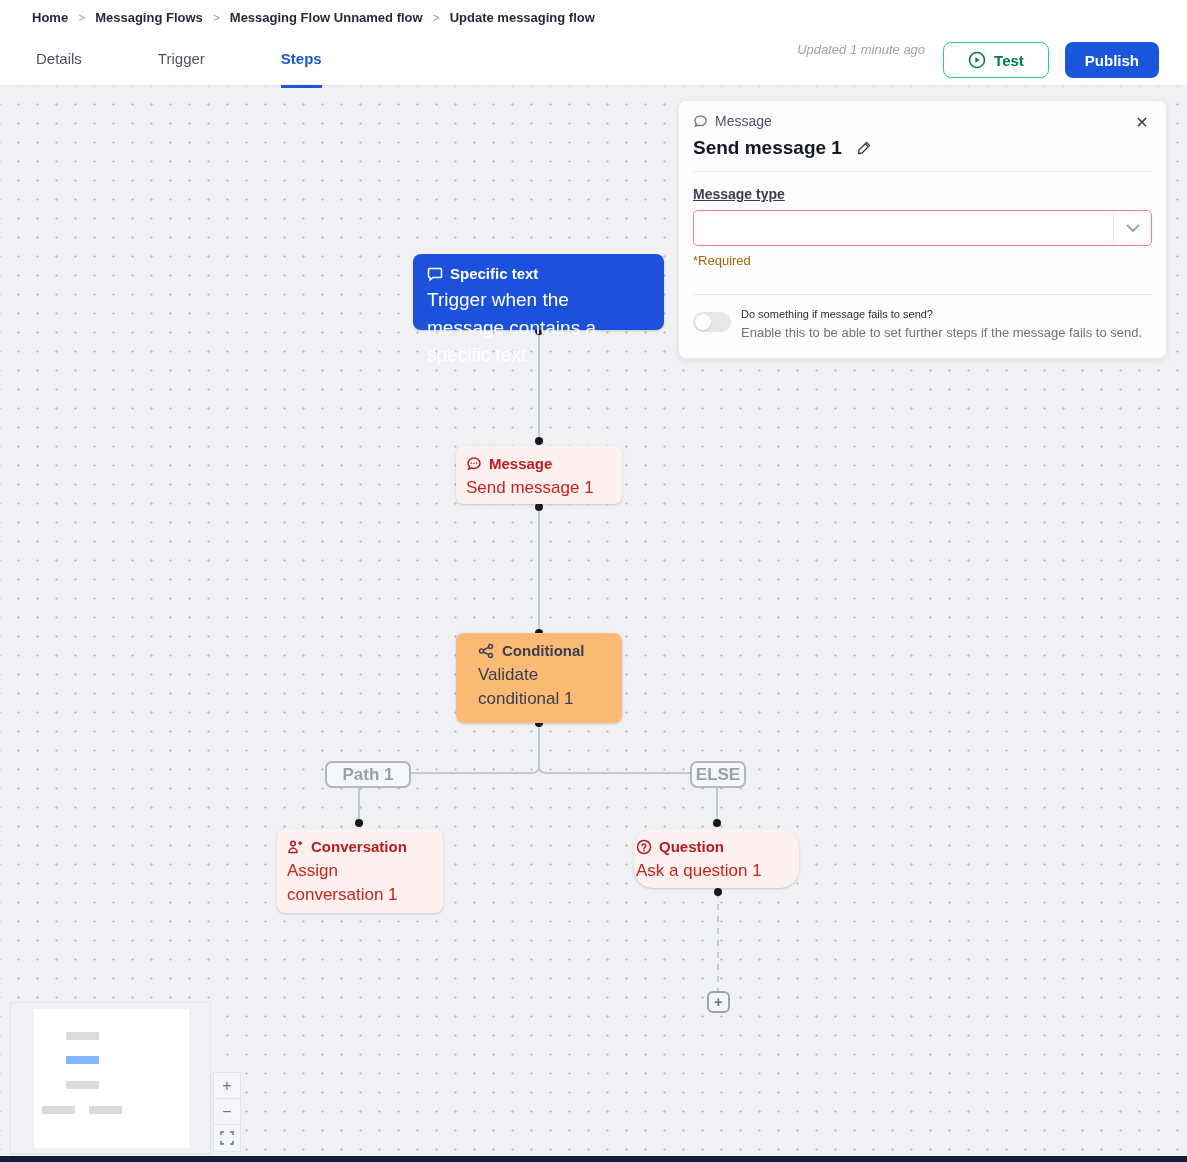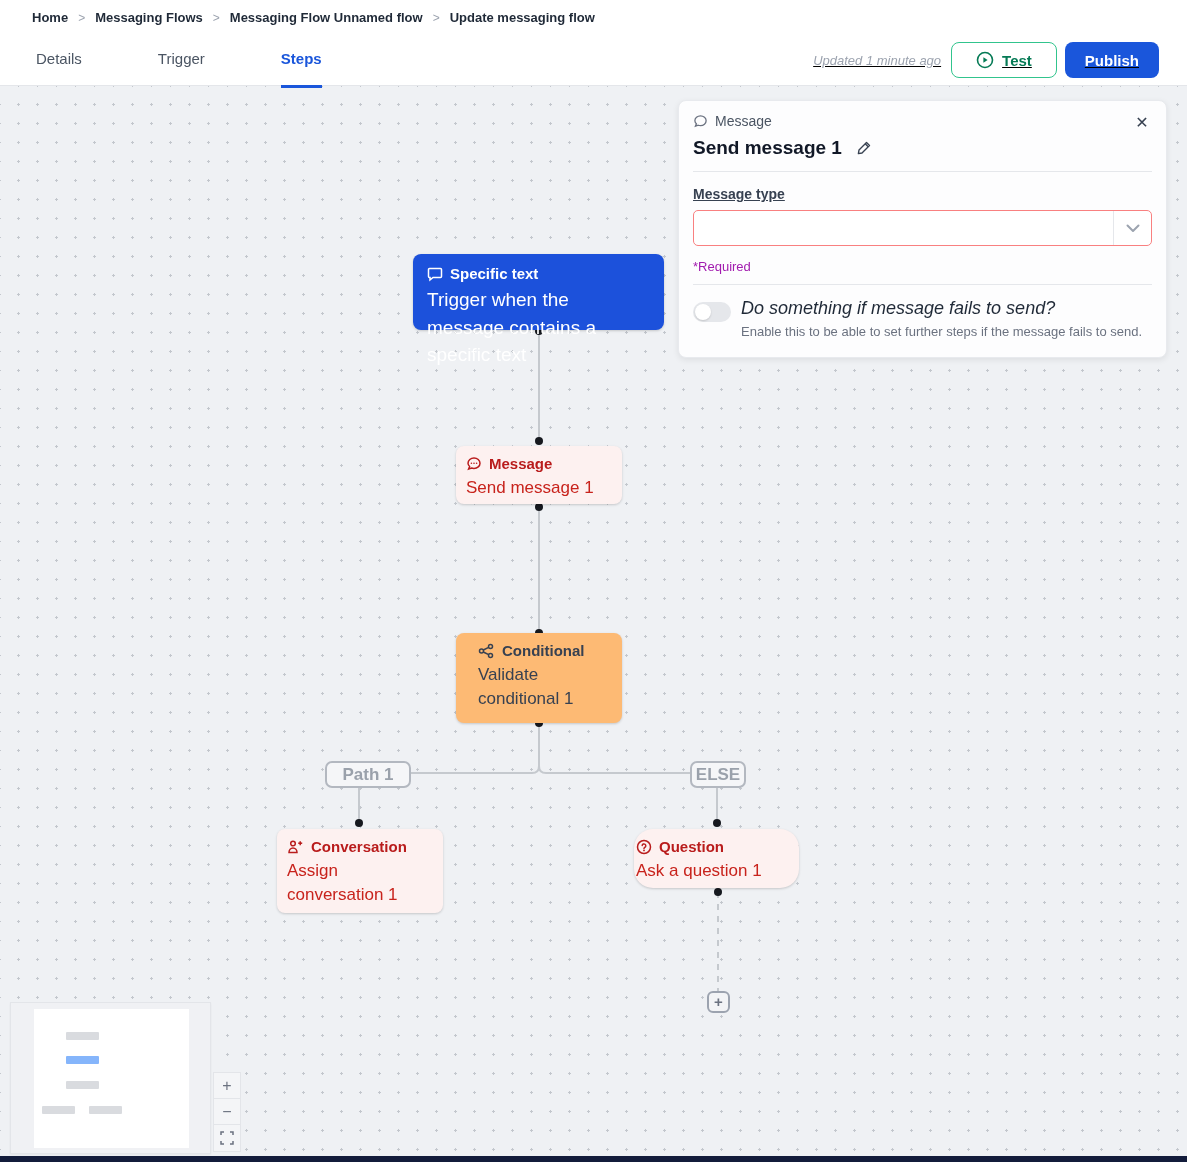--- a/index.html
+++ b/index.html
@@ -23,21 +23,21 @@
   }
   .crumb { cursor:pointer; }
   .crumb-sep { color:#9ca3af; font-weight:400; font-size:12px; }
   .tabs { position:absolute; left:36px; top:50px; display:flex; gap:76px; }
   .tab {
     font-size:15px; color:#4b5563; font-weight:400; padding-bottom:18px; cursor:pointer;
     border-bottom:3px solid transparent;
   }
   .tab.active { color:#1a56db; font-weight:700; border-bottom-color:#1a56db; }
   .header-right {
-    position:absolute; right:28px; top:42px; display:flex; align-items:center; gap:8px;text-decoration:underline;
+    position:absolute; right:28px; top:42px; display:flex; align-items:flex-start; gap:16px;
   }
   .updated-text { font-size:13px; color:#9ca3af; font-style:italic; white-space:nowrap; margin-right:2px; }
   .btn-test {
     display:flex; align-items:center; gap:8px; background:#ffffff;
     border:1px solid #31c48d; color:#057a55; font-weight:700; font-size:15px;
     border-radius:8px; height:36px; padding:0 24px; cursor:pointer;
   }
   .btn-publish {
     background:#1a56db; color:#ffffff; font-weight:700; font-size:15px;
     border:none; border-radius:8px; height:36px; padding:0 20px; cursor:pointer;
@@ -103,30 +103,30 @@
   .edit-icon { cursor:pointer; }
   .field-label { font-size:14px; font-weight:700; color:#374151; margin-top:14px;text-decoration:underline; }
   .select-box {
     margin-top:8px; height:36px; border:1px solid #f98080; border-radius:5px;
     background:#ffffff; display:flex; align-items:stretch; cursor:pointer;
   }
   .select-value { flex:1; font-size:14px; color:#111827; padding:8px 10px; }
   .select-chevron {
     width:38px; border-left:1px solid #e5e7eb; display:flex; align-items:center; justify-content:center;
   }
-  .required-text { color:#a21caf; font-size:13px; margin-top:13px; padding-bottom:10px; border-bottom:1px solid #e5e7eb; }
+  .required-text { color:#a16207; font-size:13px; margin-top:7px; padding-bottom:26px; border-bottom:1px solid #e5e7eb; }
   .toggle-row { display:flex; gap:10px; padding:13px 0 18px 0; }
   .toggle {
     width:38px; height:20px; border-radius:10px; background:#e5e7eb; position:relative; flex:none; margin-top:4px; cursor:pointer;
   }
   .toggle-knob {
     position:absolute; left:2px; top:2px; width:16px; height:16px; border-radius:50%;
     background:#ffffff; box-shadow:0 1px 2px rgba(0,0,0,0.15);
   }
-  .toggle-label { font-size:18px; color:#1f2937; font-weight:400;font-style:italic; }
+  .toggle-label { font-size:11px; color:#1f2937; font-weight:400; }
   .toggle-desc { font-size:13px; color:#6b7280; margin-top:5px; }
 
   
   .minimap {
     position:absolute; left:10px; top:1002px; width:201px; height:152px; z-index:4;
     background:#f0f1f4; border:1px solid #e3e5e9; box-shadow:0 1px 2px rgba(0,0,0,0.05);
   }
   .minimap-view { position:absolute; left:23px; top:6px; width:155px; height:139px; background:#ffffff; }
   .mini-rect { position:absolute; height:8px; border-radius:1px; background:#d9dbdf; }
   .mini-r1 { left:32px; top:23px; width:33px; }

